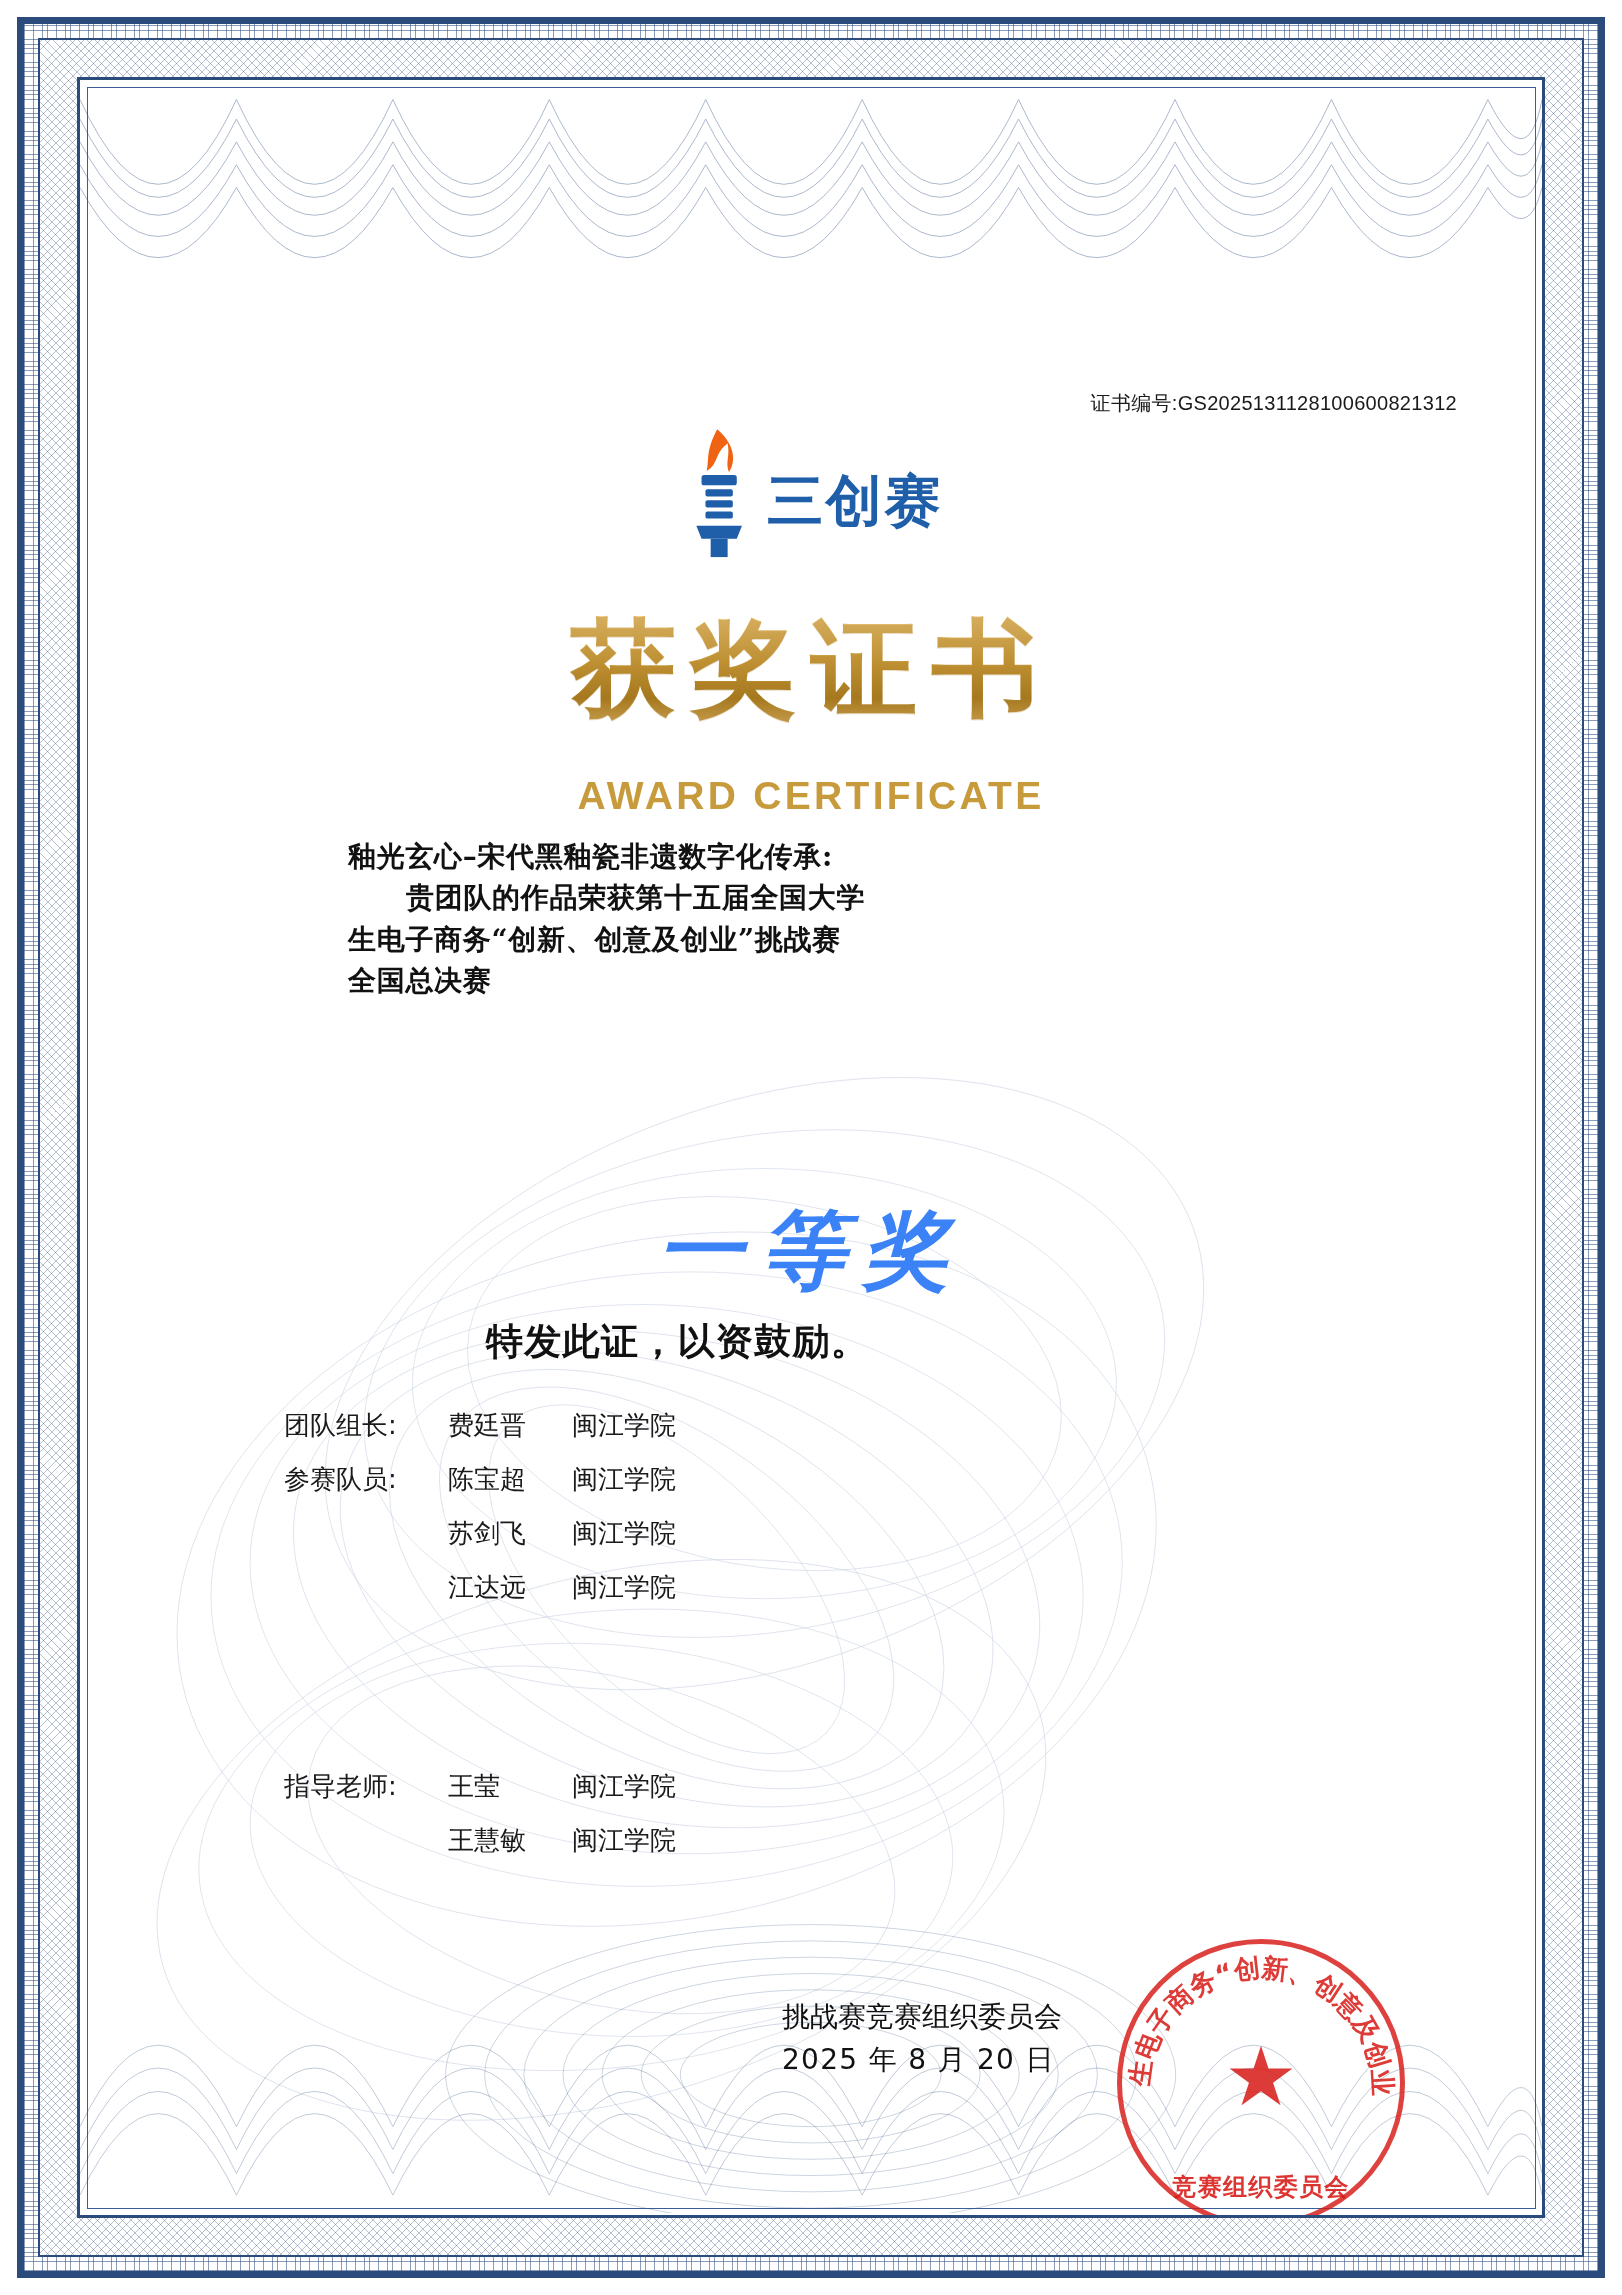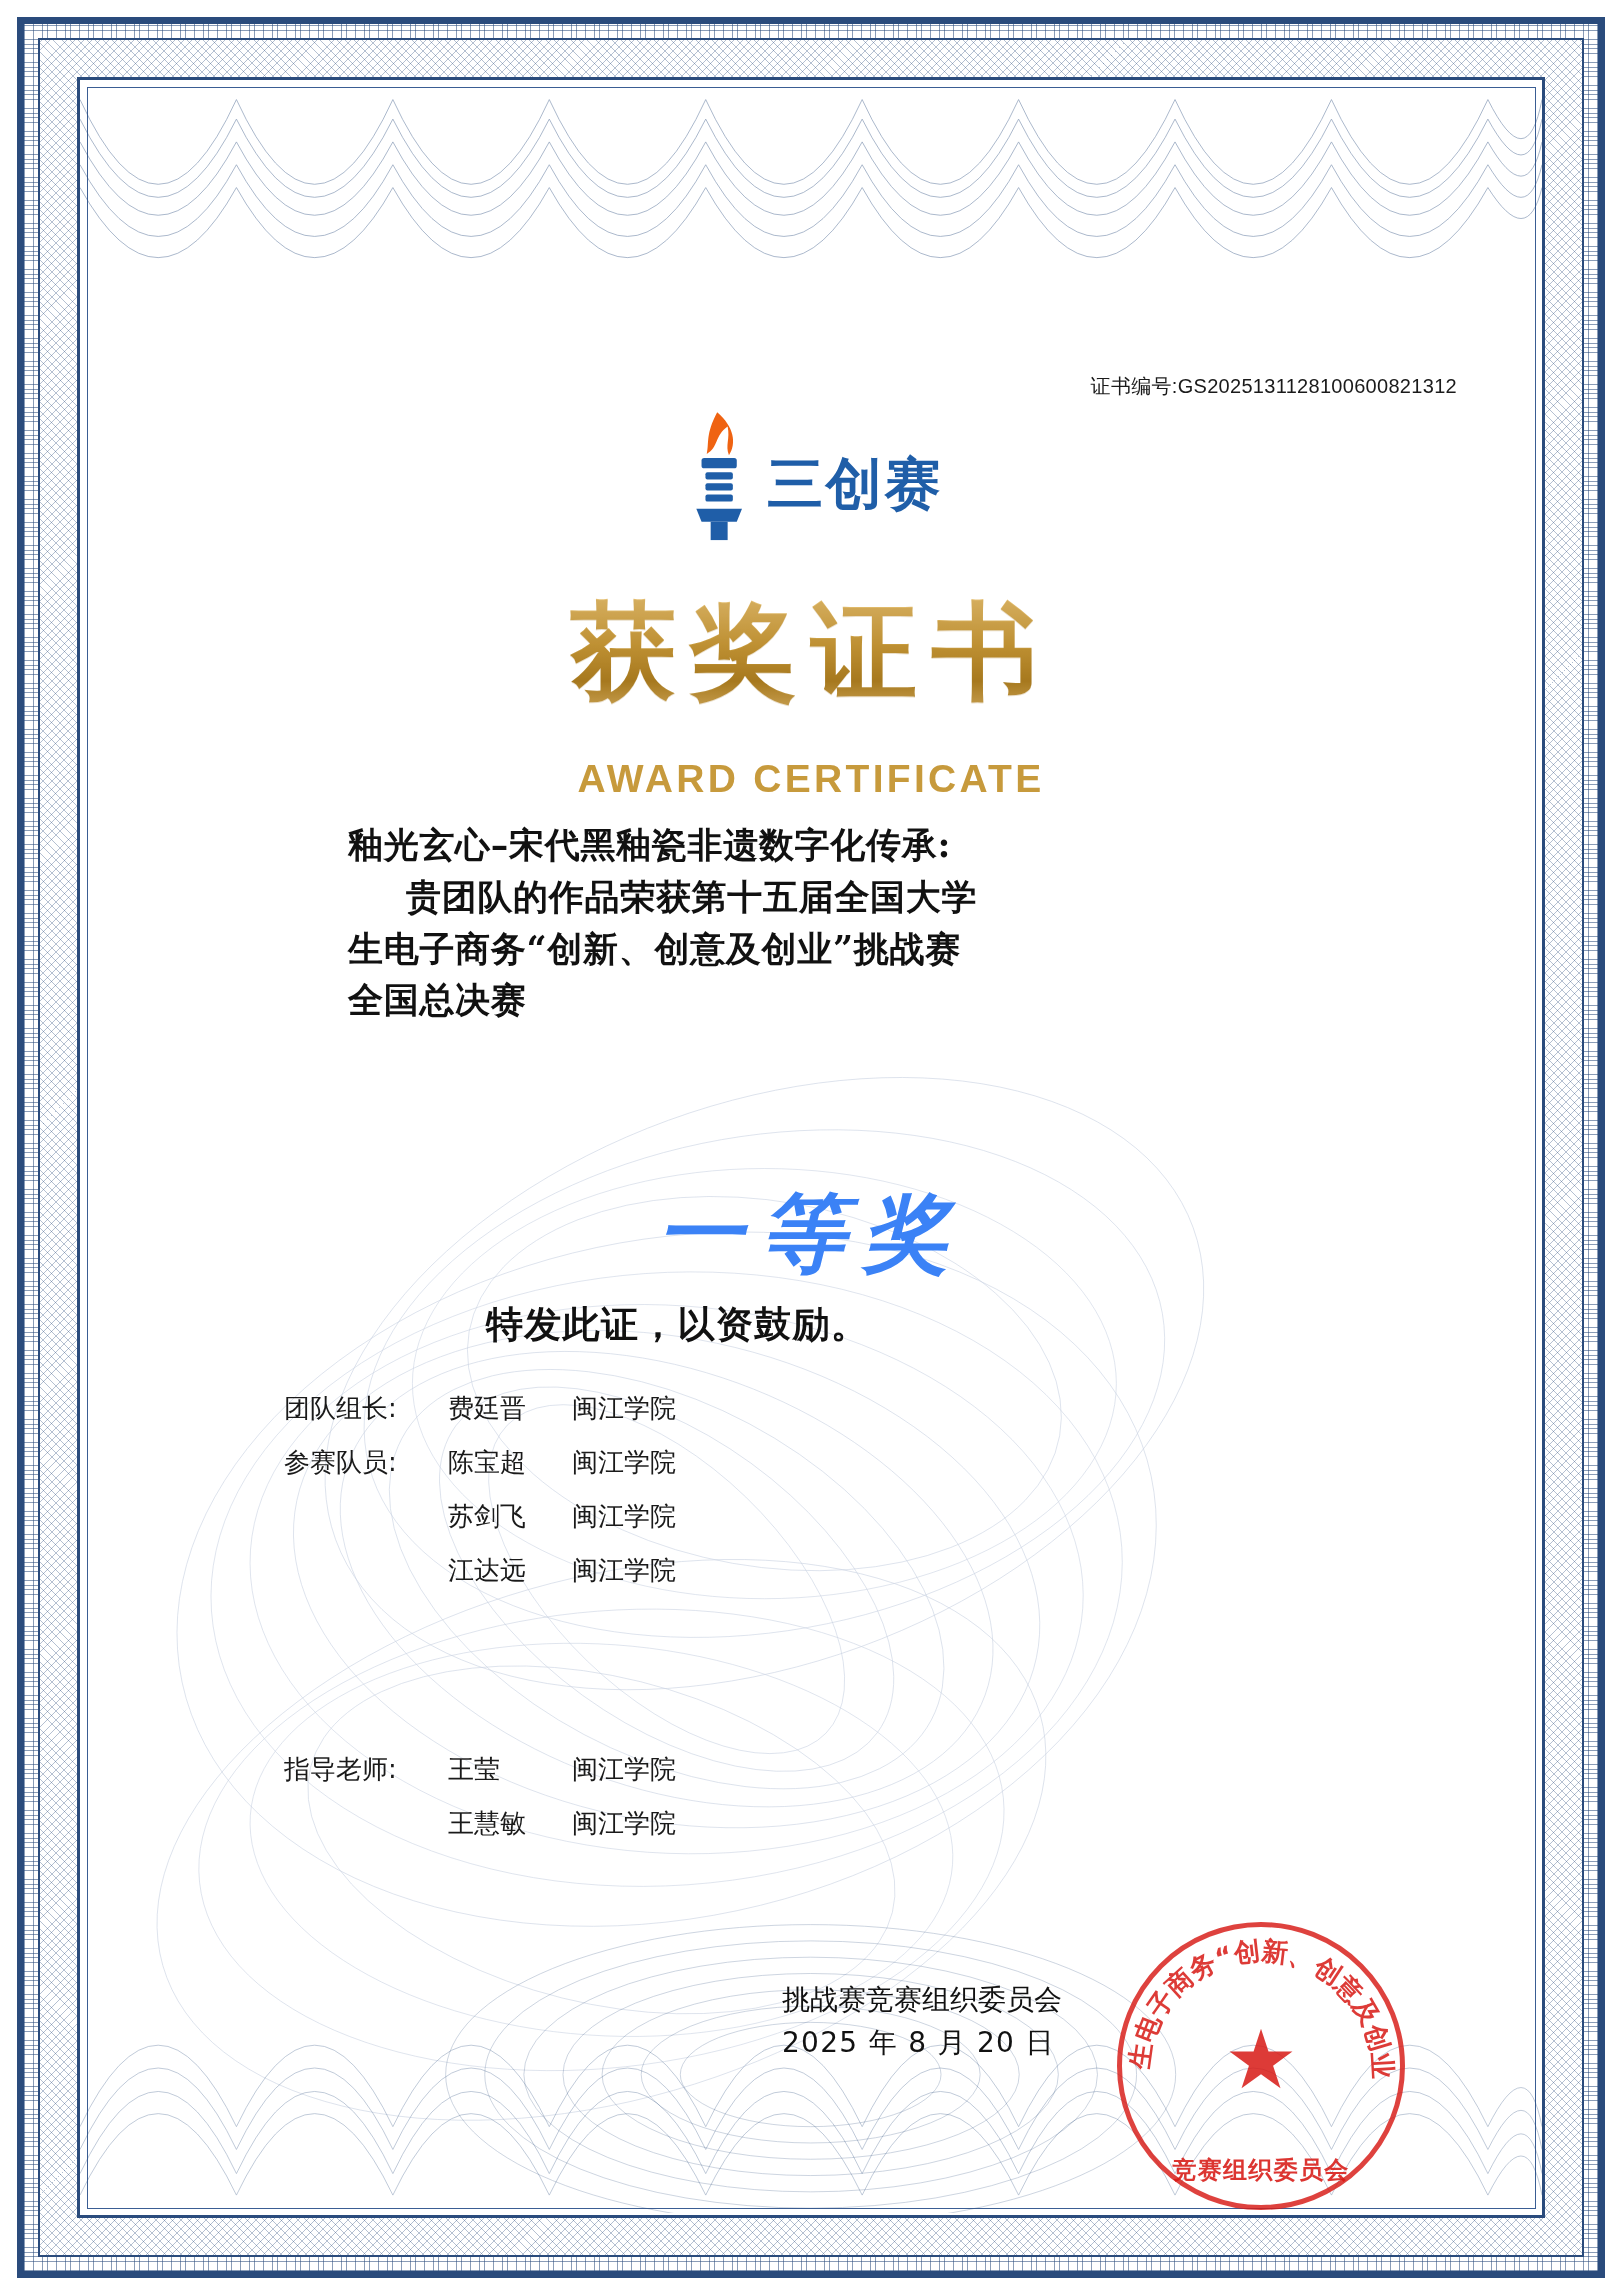--- a/index.html
+++ b/index.html
@@ -67,21 +67,21 @@
 
   .guilloche-bg {
     position: absolute;
     left: 0; top: 0; right: 0; bottom: 0;
     pointer-events: none;
   }
 
   
   .content {
     position: absolute;
-    left: 0; top: 0;
+    left: 0; top: 17px;
     width: 100%;
     height: 100%;
   }
 
   .serial {
     position: absolute;
     right: 85px;
     top: 293px;
     font-size: 20px;
     color: #1a1a1a;
@@ -141,21 +141,21 @@
     white-space: nowrap;
     color: #c79a3c;
   }
 
   .body-text {
     position: absolute;
     left: 268px;
     top: 739px;
     width: 1060px;
     font-family: "DejaVu Serif", serif;
-    font-size: 35px;
+    font-size: 28px;
     font-weight: bold;
     line-height: 1.48;
     color: #111111;
     letter-spacing: 0.7px;
   }
   .body-text .line2 { text-indent: 58px; }
 
   .award-level {
     position: absolute;
     left: 50%;

